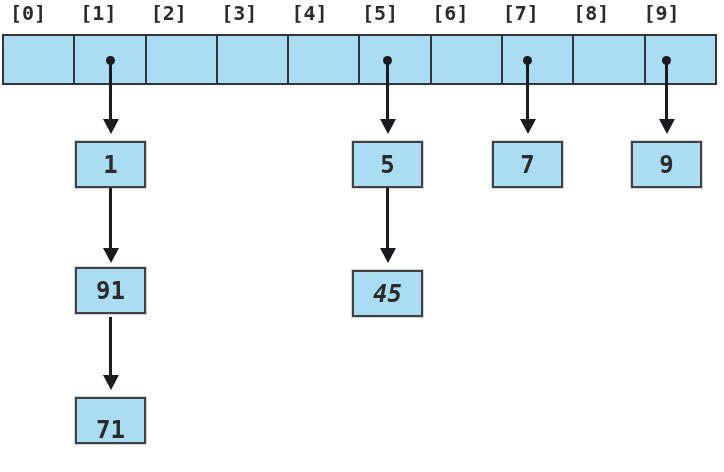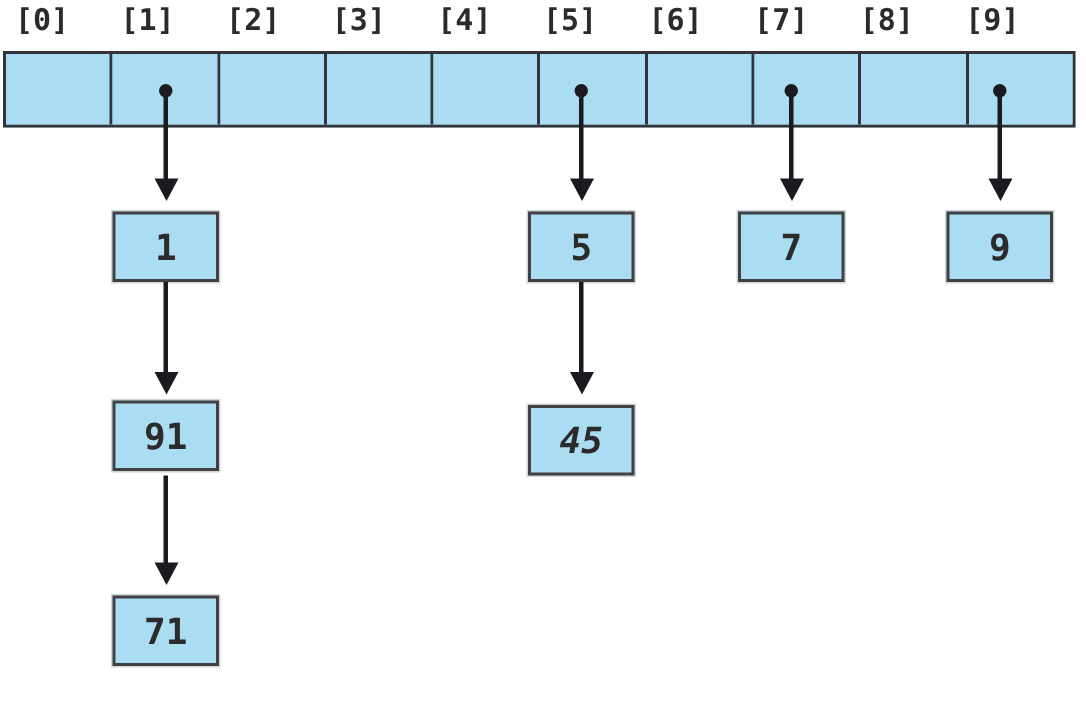--- a/index.html
+++ b/index.html
@@ -119,21 +119,21 @@
         <div class="arrow-shaft" style="left: 109px; top: 188px; height: 62px;"></div>
         <div class="arrow-head" style="left: 102.5px; top: 248px;"></div>
       </div>
       <div class="node-box" style="left: 75px; top: 267px;">
         <span class="node-value">91</span>
       </div>
       <div class="">
         <div class="arrow-shaft" style="left: 109px; top: 317px; height: 60px;"></div>
         <div class="arrow-head" style="left: 102.5px; top: 375px;"></div>
       </div>
-      <div class="node-box" style="left: 75px; top: 397px;">
+      <div class="node-box" style="left: 75px; top: 397px; align-items: flex-end;">
         <span class="node-value">71</span>
       </div>
       <div class="pointer-dot" style="left: 383px; top: 55.5px;"></div>
       <div class="">
         <div class="arrow-shaft" style="left: 386px; top: 60px; height: 61px;"></div>
         <div class="arrow-head" style="left: 379.5px; top: 119px;"></div>
       </div>
       <div class="node-box" style="left: 352px; top: 141px;">
         <span class="node-value">5</span>
       </div>

